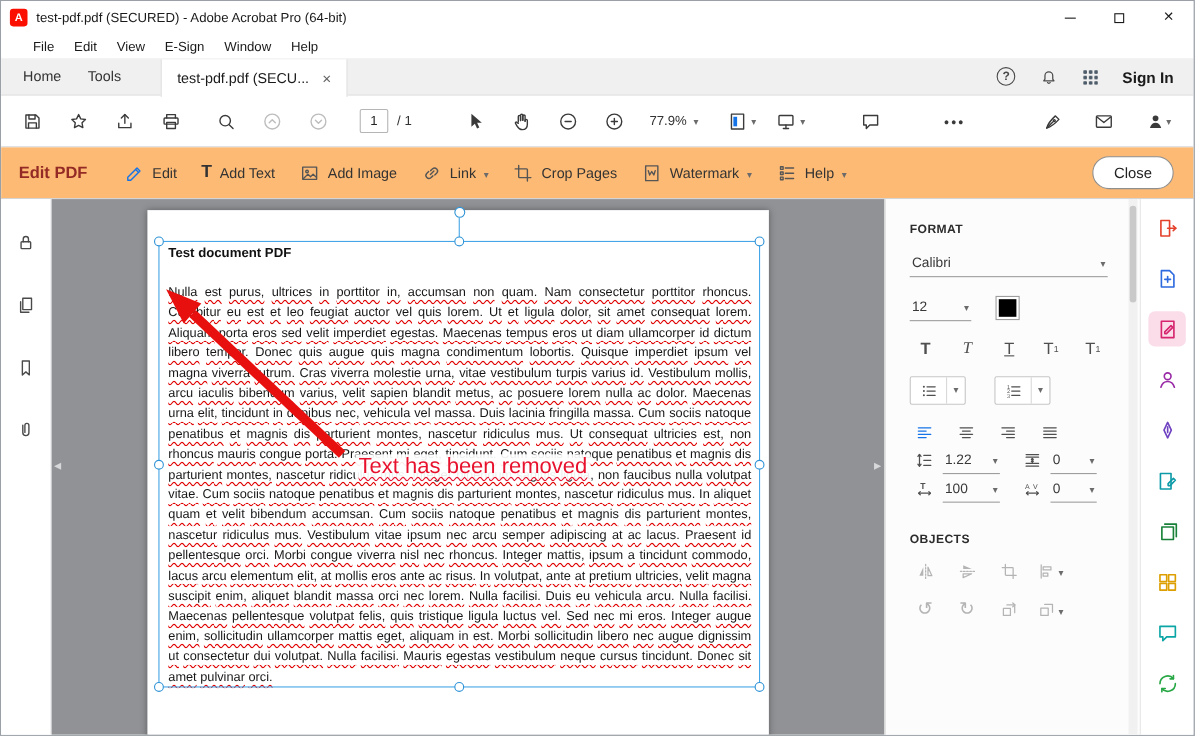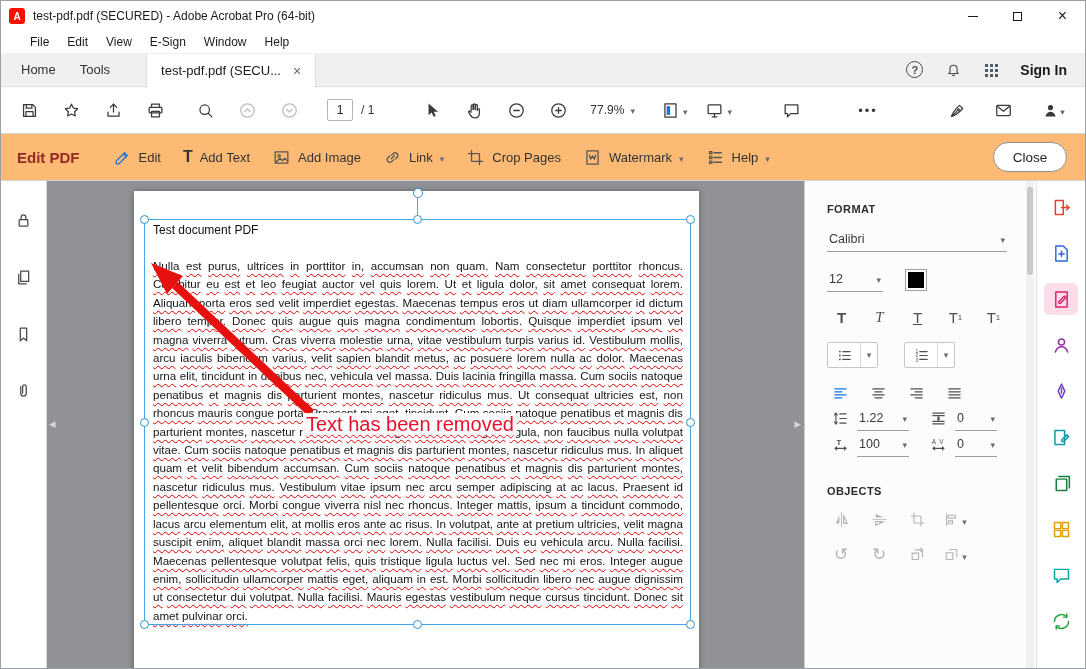--- a/index.html
+++ b/index.html
@@ -65,36 +65,36 @@
 
   
   .doc-area{flex:1;background:#909295;position:relative;overflow:hidden}
   .collapse-handle{position:absolute;top:236px;font-size:13px;color:#d6d8da;font-family:"DejaVu Sans",sans-serif;line-height:1}
   .collapse-left{left:2px}
   .collapse-left::before{content:"◂"}
   .collapse-right{right:3px}
   .collapse-right::before{content:"▸"}
 
   .page{position:absolute;left:87px;top:10px;width:565px;height:700px;background:#fff;box-shadow:0 0 6px rgba(0,0,0,.35);padding:32px 16px 0 19px}
-  .doc-heading{font-size:12px;font-weight:normal;color:#111;margin-bottom:20px}
+  .doc-heading{font-size:12px;font-weight:bold;color:#111;margin-bottom:20px}
   .doc-para{font-size:11.6px;line-height:18.4px;color:#161616;text-align:justify;width:530px}
   .doc-para.second{margin-top:17px}
   .sq{text-decoration:underline;text-decoration-style:wavy;text-decoration-color:#e00000;text-decoration-thickness:1px;text-underline-offset:3px}
 
   
   .sel-box{position:absolute;left:97px;top:38px;width:547px;height:406px;border:1px solid #45a5e6;pointer-events:none}
   .handle{position:absolute;width:9px;height:9px;border-radius:50%;background:#fff;border:1.5px solid #2f93d6}
   .h-tl{left:-5px;top:-5px}.h-tm{left:calc(50% - 4.5px);top:-5px}.h-tr{right:-5px;top:-5px}
   .h-ml{left:-5px;top:calc(50% - 4.5px)}.h-mr{right:-5px;top:calc(50% - 4.5px)}
   .h-bl{left:-5px;bottom:-5px}.h-bm{left:calc(50% - 4.5px);bottom:-5px}.h-br{right:-5px;bottom:-5px}
   .rot-stem{position:absolute;left:calc(50% - .5px);top:-22px;width:1px;height:22px;background:#45a5e6}
   .rot-handle{position:absolute;left:calc(50% - 5px);top:-32px;width:10px;height:10px;border-radius:50%;background:#fff;border:1.5px solid #2f93d6}
 
   .arrow-overlay{position:absolute;left:0;top:0;pointer-events:none}
-  .removed-note{position:absolute;left:256px;top:232px;font-size:20px;color:#e8112d;background:rgba(255,255,255,.92);padding:0 3px;white-space:nowrap;text-decoration:underline;text-decoration-style:wavy;text-decoration-color:#e8112d;text-decoration-thickness:1px;text-underline-offset:3px}
+  .removed-note{position:absolute;left:276px;top:232px;font-size:20px;color:#e8112d;background:rgba(255,255,255,.92);padding:0 3px;white-space:nowrap;text-decoration:underline;text-decoration-style:wavy;text-decoration-color:#e8112d;text-decoration-thickness:1px;text-underline-offset:3px}
 
   
   .right-panel{width:232px;flex:0 0 232px;background:#fcfcfc;border-left:1px solid #c9c9c9;position:relative;padding:0 26px 0 22px;overflow:hidden}
   .panel-label{font-size:11px;font-weight:bold;letter-spacing:.4px;color:#2c2c2c}
   .lbl-format{margin-top:22px}
   .lbl-objects{margin-top:28px}
   .uselect{display:flex;align-items:center;justify-content:space-between;border-bottom:1px solid #9e9e9e;height:25px;font-size:12.5px;color:#383838;padding:0 2px}
   .font-select{width:180px;margin-top:12px}
   .size-row{display:flex;align-items:center;margin-top:15px;gap:22px}
   .size-select{width:56px}

